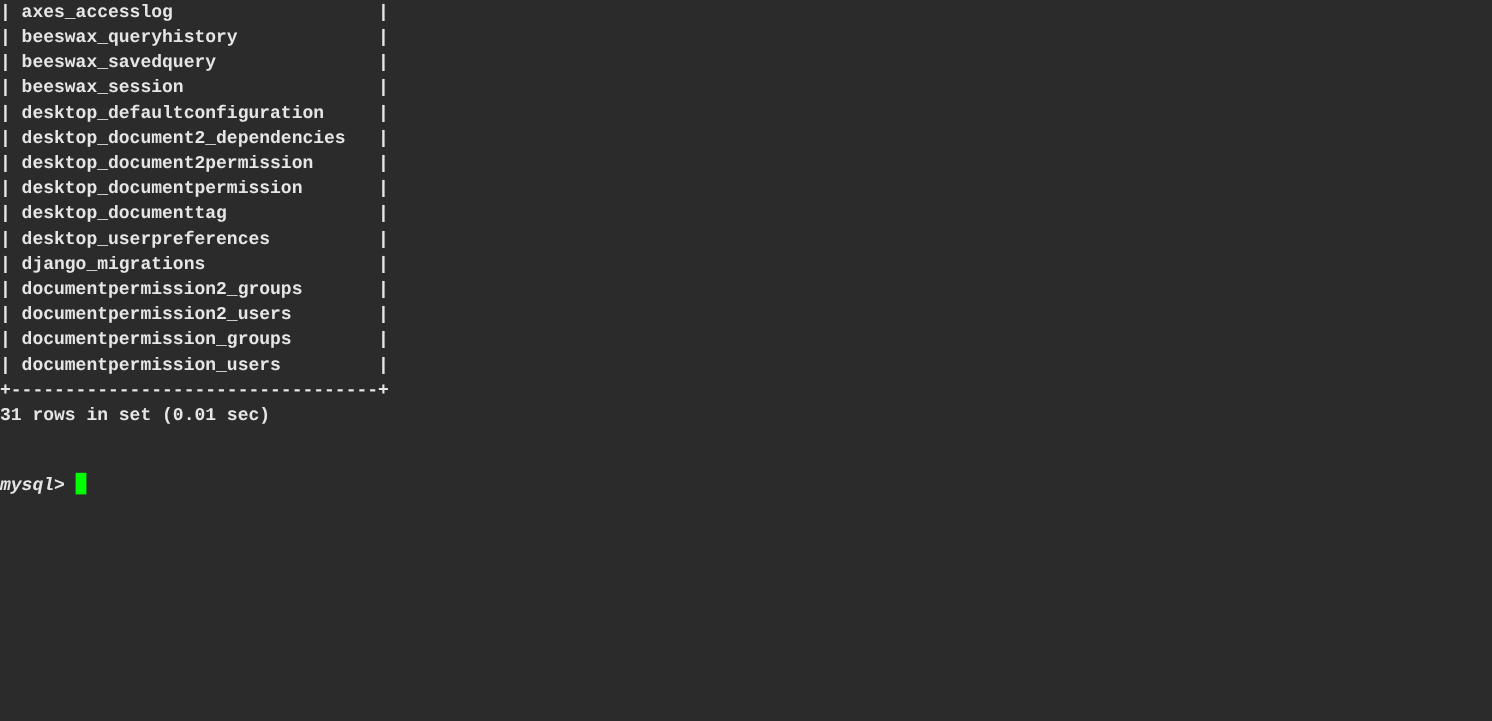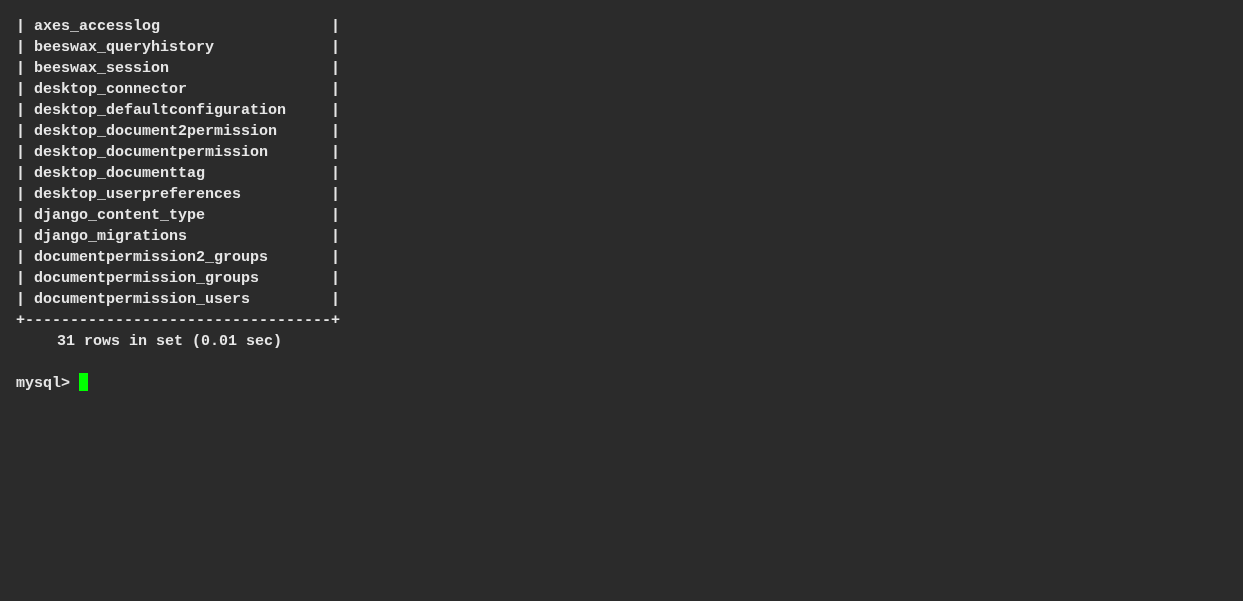--- a/index.html
+++ b/index.html
@@ -13,68 +13,69 @@
       font-family: "Consolas", "Monaco", "Courier New", monospace;
       font-size: 15px;
       line-height: 1.4;
       padding: 0;
       width: 1243px;
       height: 601px;
       overflow: hidden;
       font-weight: bold;
     }
     .terminal {
-      padding: 16px;
+      padding: 0;
     }
     .row {
       white-space: pre;
     }
     .sep-row {
       white-space: pre;
     }
     .summary {
       white-space: pre;
       margin-top: 0;
-      margin-left: 41px;
     }
     .prompt-line {
       white-space: pre;
-      margin-top: 0;
+      margin-top: 16px;
       display: flex;
       align-items: flex-start;
+      font-style: italic;
     }
     .blank-line {
       height: 1.4em;
     }
     .cursor {
       display: inline-block;
       width: 9px;
       height: 18px;
       background-color: #00ff00;
       vertical-align: middle;
       margin-left: 0;
     }
   </style>
 </head>
 <body>
 
 <div class="terminal">
   <div id="rows-container">
       <div class="row">| axes_accesslog                   |</div>
       <div class="row">| beeswax_queryhistory             |</div>
+      <div class="row">| beeswax_savedquery               |</div>
       <div class="row">| beeswax_session                  |</div>
-      <div class="row">| desktop_connector                |</div>
       <div class="row">| desktop_defaultconfiguration     |</div>
+      <div class="row">| desktop_document2_dependencies   |</div>
       <div class="row">| desktop_document2permission      |</div>
       <div class="row">| desktop_documentpermission       |</div>
       <div class="row">| desktop_documenttag              |</div>
       <div class="row">| desktop_userpreferences          |</div>
-      <div class="row">| django_content_type              |</div>
       <div class="row">| django_migrations                |</div>
       <div class="row">| documentpermission2_groups       |</div>
+      <div class="row">| documentpermission2_users        |</div>
       <div class="row">| documentpermission_groups        |</div>
       <div class="row">| documentpermission_users         |</div>
     </div>
   <div class="sep-row" id="sep-bottom">+----------------------------------+</div>
   <div class="summary">31 rows in set (0.01 sec)</div>
   <div class="blank-line"></div>
   <div class="prompt-line"><span>mysql&gt; </span><span class="cursor"></span></div>
 </div>
 
 </body></html>

